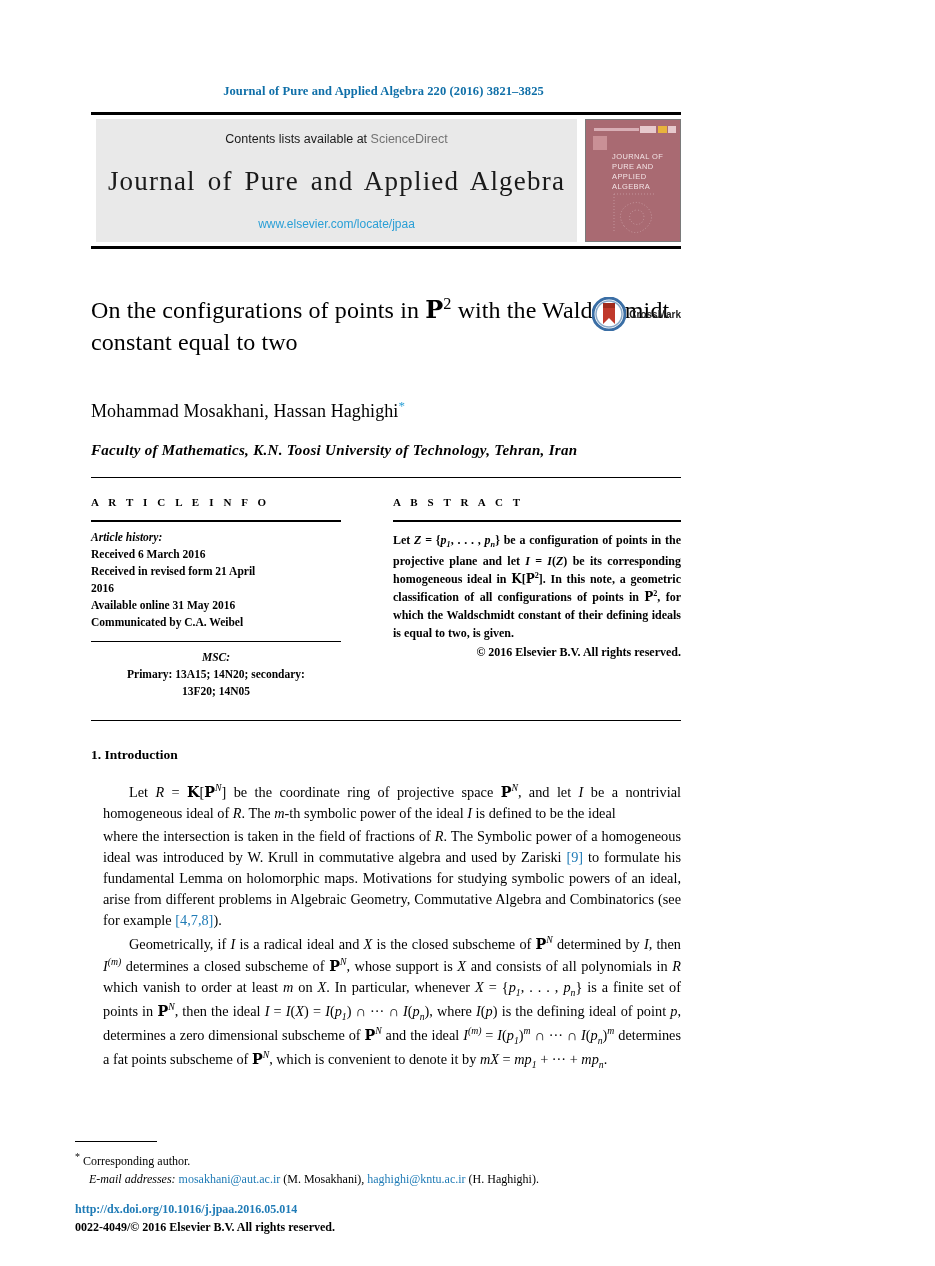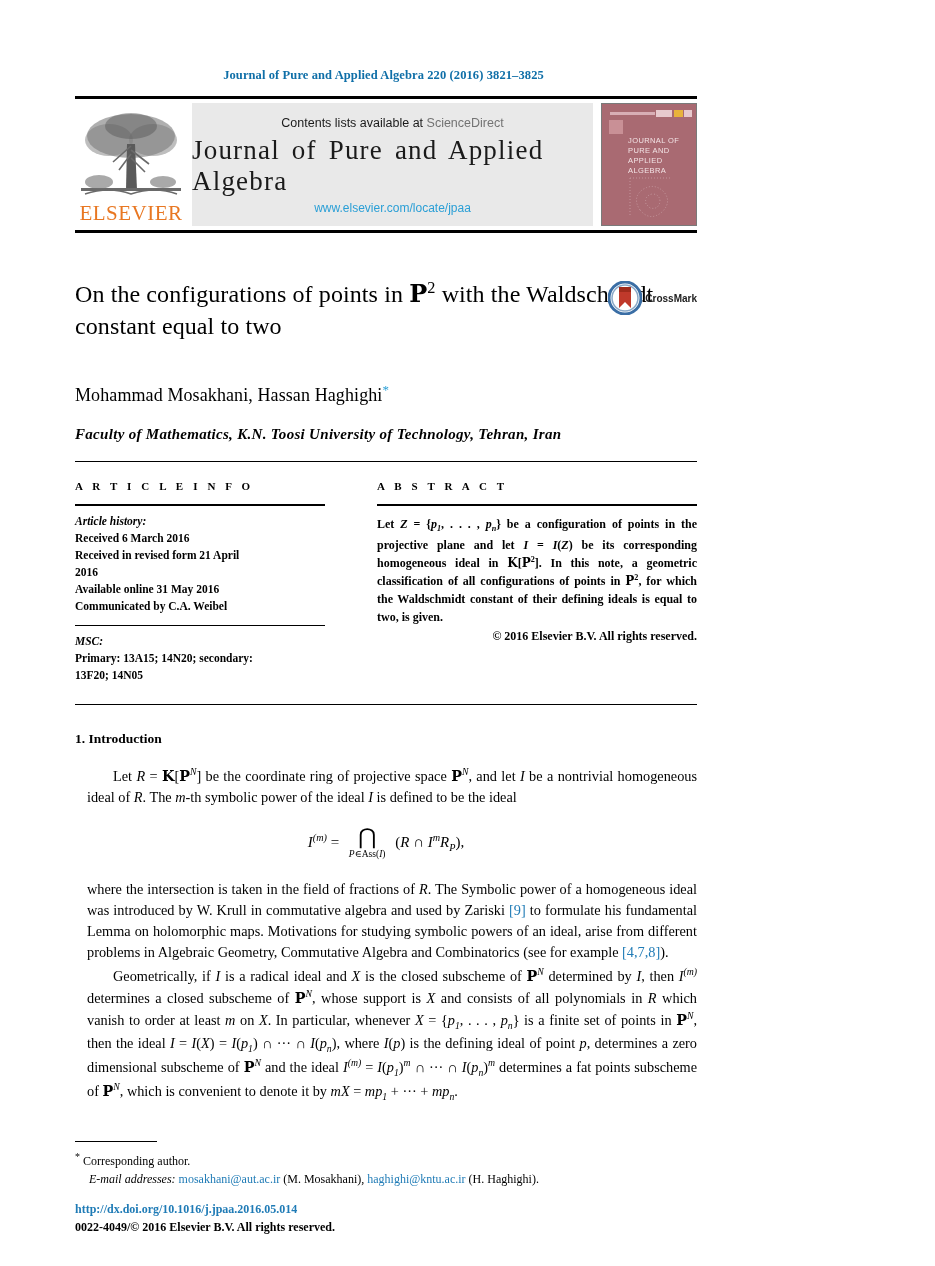--- a/index.html
+++ b/index.html
@@ -7,21 +7,21 @@
   body {
     width: 935px;
     height: 1266px;
     background: #ffffff;
     font-family: "Liberation Serif", "DejaVu Serif", serif;
     color: #000000;
     position: relative;
     overflow: hidden;
   }
 
-  .page { position: relative; width: 767px; height: 1266px; padding: 0; }
+  .page { position: relative; width: 767px; height: 1266px; padding: 16px; }
 
   
   .running-head {
     text-align: center;
     color: #0f6fa8;
     font-size: 12.5px;
     font-weight: bold;
     padding-top: 68px;
     letter-spacing: 0.1px;
   }
@@ -181,21 +181,21 @@
     font-family: "Liberation Serif", serif;
     font-size: 11px;
     font-weight: bold;
     letter-spacing: 3.6px;
   }
   .hr-thick { border-top: 2px solid #000; margin-top: 12px; }
   .hr-thin  { border-top: 1px solid #000; margin-top: 10px; }
 
   .info-body { font-size: 11.5px; line-height: 1.48; padding-top: 7px; font-weight: bold; }
   .info-head { font-style: italic; }
-  .msc-block { padding-top: 7px; font-size: 11.5px; line-height: 1.48; font-weight: bold; }
+  .msc-block { padding-top: 7px; font-size: 11.5px; line-height: 1.48; font-weight: bold; text-align: center; }
 
   .abs-body {
     font-size: 12px;
     line-height: 1.5;
     padding-top: 9px;
     text-align: justify;
     font-weight: bold;
   }
   .abs-copy { text-align: right; margin-top: 3px; font-weight: bold; font-size: 12px; }
 
@@ -253,37 +253,20 @@
 </head>
 <body>
 
 <div class="page">
 
   <div class="running-head">Journal of Pure and Applied Algebra 220 (2016) 3821–3825</div>
 
   <div class="masthead-wrap">
     <div class="masthead">
 
-      <div class="elsevier-logo">
-        <svg class="tree-svg" width="104" height="92" viewBox="0 0 104 92">
-          <g fill="#4a4a4a">
-            <ellipse cx="52" cy="26" rx="44" ry="22" fill="#6d6d6d" opacity="0.55"></ellipse>
-            <ellipse cx="30" cy="30" rx="24" ry="16" fill="#7d7d7d" opacity="0.5"></ellipse>
-            <ellipse cx="74" cy="30" rx="24" ry="16" fill="#7d7d7d" opacity="0.5"></ellipse>
-            <ellipse cx="52" cy="16" rx="26" ry="13" fill="#555" opacity="0.45"></ellipse>
-            <path d="M48 34 L47 80 L58 80 L56 34 Z" fill="#5a5a5a"></path>
-            <path d="M52 36 L34 52 M52 40 L70 54 M52 44 L40 60 M52 48 L66 62" stroke="#6a6a6a" stroke-width="1.6" fill="none"></path>
-            <rect x="2" y="78" width="100" height="3" fill="#6a6a6a"></rect>
-            <ellipse cx="20" cy="72" rx="14" ry="7" fill="#707070" opacity="0.6"></ellipse>
-            <ellipse cx="84" cy="72" rx="13" ry="6" fill="#707070" opacity="0.6"></ellipse>
-            <path d="M6 84 Q30 76 52 84 Q76 76 98 84" stroke="#6a6a6a" stroke-width="1.4" fill="none"></path>
-          </g>
-        </svg>
-        <div class="elsevier-word">ELSEVIER</div>
-      </div>
 
       <div class="masthead-center">
         <div class="contents-line"><span>Contents lists available at </span><span class="sd-link">ScienceDirect</span></div>
         <div class="journal-name">Journal of Pure and Applied Algebra</div>
         <div class="journal-url">www.elsevier.com/locate/jpaa</div>
       </div>
 
       <div class="cover-thumb">
         <div class="cover-topbar">
           <div class="cover-seg1"></div>
@@ -358,28 +341,20 @@
     </div>
   </div>
 
   <div class="rule-after-abs"></div>
 
   <div class="body-area">
     <div class="section-head">1. Introduction</div>
 
     <p class="para indent">Let <span class="mi">R</span> = <span class="bb">K</span>[<span class="bb">P</span><sup class="m">N</sup>] be the coordinate ring of projective space <span class="bb">P</span><sup class="m">N</sup>, and let <span class="mi">I</span> be a nontrivial homogeneous ideal of <span class="mi">R</span>. The <span class="mi">m</span>-th symbolic power of the ideal <span class="mi">I</span> is defined to be the ideal</p>
 
-    <div class="display-eq">
-      <span class="mi">I</span><sup class="m">(m)</sup> <span>=</span>
-      <span class="bigcap-stack">
-        <span class="bigcap-sym">⋂</span>
-        <span class="bigcap-sub"><span class="mi">P</span>∈Ass(<span class="mi">I</span>)</span>
-      </span>
-      <span>(<span class="mi">R</span> ∩ <span class="mi">I</span><sup class="m">m</sup><span class="mi">R</span><sub class="m">P</sub>),</span>
-    </div>
 
     <p class="para">where the intersection is taken in the field of fractions of <span class="mi">R</span>. The Symbolic power of a homogeneous ideal was introduced by W. Krull in commutative algebra and used by Zariski <span class="link">[9]</span> to formulate his fundamental Lemma on holomorphic maps. Motivations for studying symbolic powers of an ideal, arise from different problems in Algebraic Geometry, Commutative Algebra and Combinatorics (see for example <span class="link">[4,7,8]</span>).</p>
 
     <p class="para indent">Geometrically, if <span class="mi">I</span> is a radical ideal and <span class="mi">X</span> is the closed subscheme of <span class="bb">P</span><sup class="m">N</sup> determined by <span class="mi">I</span>, then <span class="mi">I</span><sup class="m">(m)</sup> determines a closed subscheme of <span class="bb">P</span><sup class="m">N</sup>, whose support is <span class="mi">X</span> and consists of all polynomials in <span class="mi">R</span> which vanish to order at least <span class="mi">m</span> on <span class="mi">X</span>. In particular, whenever <span class="mi">X</span> = {<span class="mi">p</span><sub class="m">1</sub>, . . . , <span class="mi">p</span><sub class="m">n</sub>} is a finite set of points in <span class="bb">P</span><sup class="m">N</sup>, then the ideal <span class="mi">I</span> = <span class="mi">I</span>(<span class="mi">X</span>) = <span class="mi">I</span>(<span class="mi">p</span><sub class="m">1</sub>) ∩ ··· ∩ <span class="mi">I</span>(<span class="mi">p</span><sub class="m">n</sub>), where <span class="mi">I</span>(<span class="mi">p</span>) is the defining ideal of point <span class="mi">p</span>, determines a zero dimensional subscheme of <span class="bb">P</span><sup class="m">N</sup> and the ideal <span class="mi">I</span><sup class="m">(m)</sup> = <span class="mi">I</span>(<span class="mi">p</span><sub class="m">1</sub>)<sup class="m">m</sup> ∩ ··· ∩ <span class="mi">I</span>(<span class="mi">p</span><sub class="m">n</sub>)<sup class="m">m</sup> determines a fat points subscheme of <span class="bb">P</span><sup class="m">N</sup>, which is convenient to denote it by <span class="mi">mX</span> = <span class="mi">mp</span><sub class="m">1</sub> + ··· + <span class="mi">mp</span><sub class="m">n</sub>.</p>
   </div>
 
   <div class="foot-area">
     <div class="foot-rule"></div>
     <div class="foot-line">
       <span class="foot-star">*</span>

